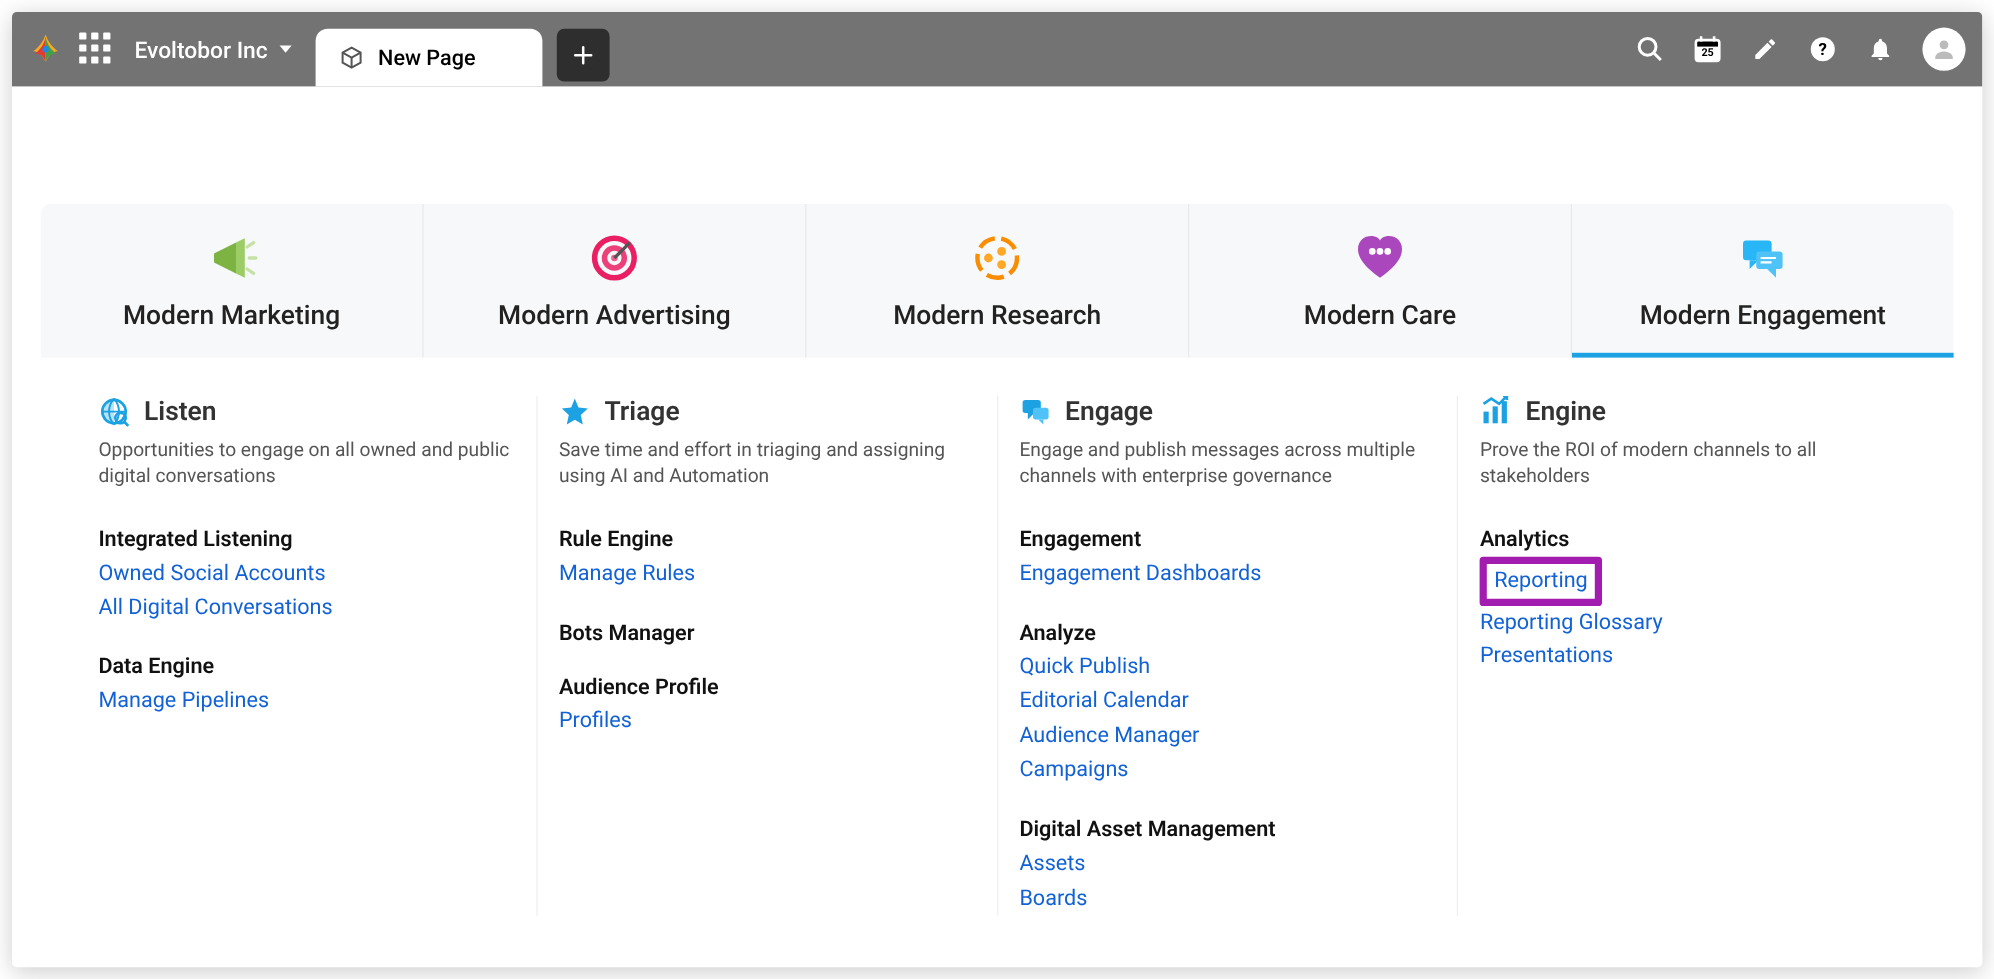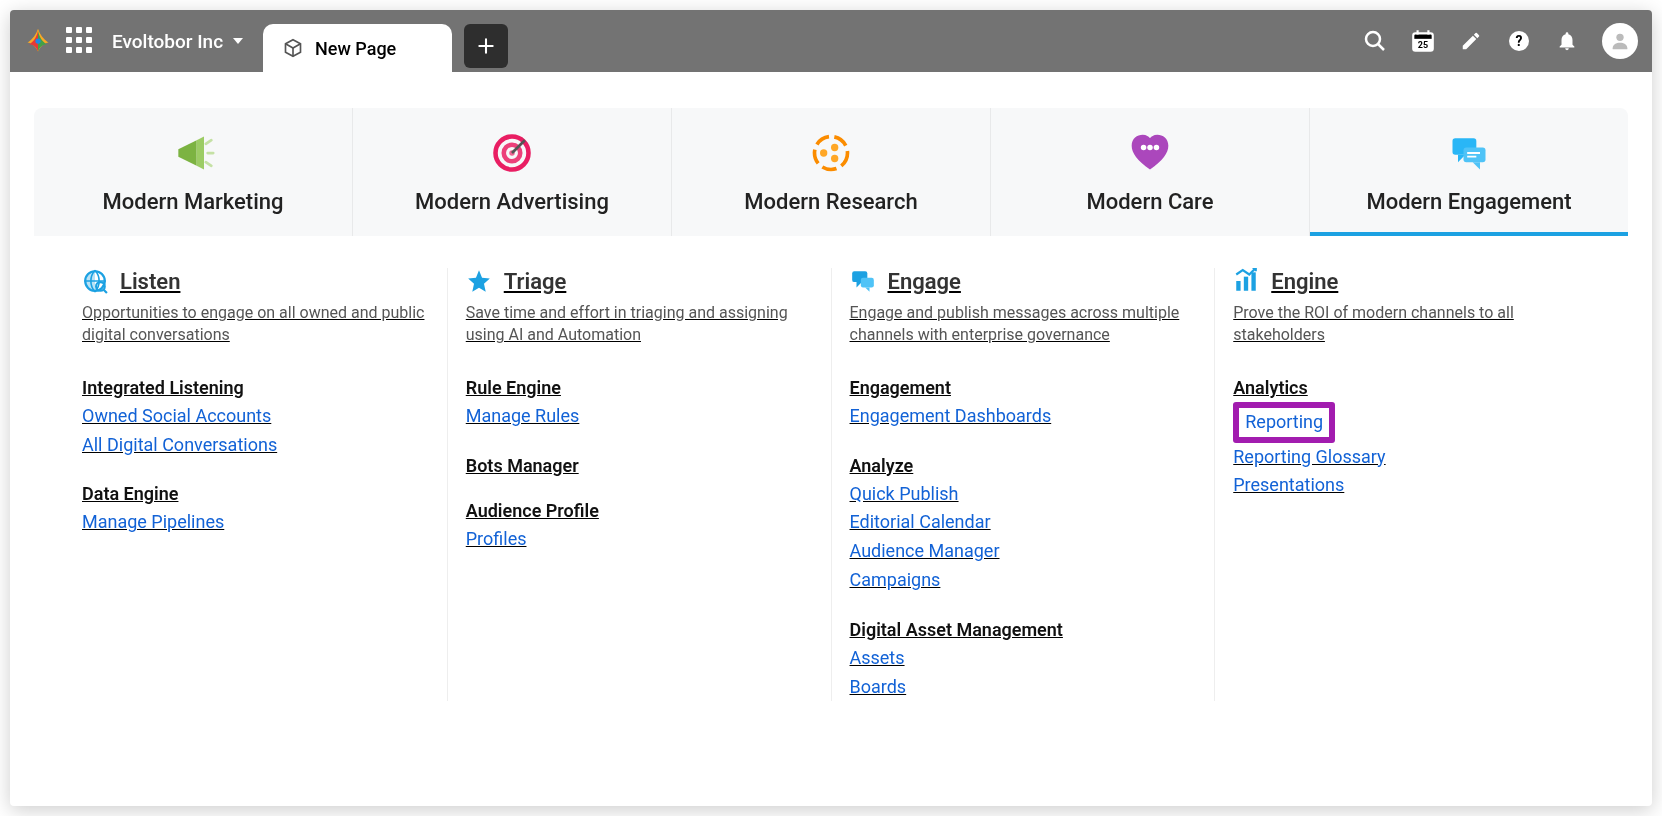--- a/index.html
+++ b/index.html
@@ -14,29 +14,29 @@
   .chevron-down { width:0;height:0;border-left:5px solid transparent;border-right:5px solid transparent;border-top:6px solid #fff; margin-left:10px; }
   .tab-region { display:flex; align-items:flex-end; height:100%; }
   .tab { background:#fff; color:#000; height:48px; display:flex; align-items:center; padding: 0 56px 0 20px; border-top-left-radius:10px; border-top-right-radius:10px; font-size:18px; font-weight:500; position:relative;margin-top:27px; }
   .tab-cube { width:20px;height:20px;margin-right:12px; }
   .new-tab-btn { width:44px;height:44px;background:#2e2e2e;border-radius:6px;display:flex;align-items:center;justify-content:center;color:#fff;font-size:26px;margin-left:12px;margin-bottom:4px;cursor:pointer; }
   .topbar-spacer { flex:1; }
   .topbar-actions { display:flex; align-items:center; gap:22px; }
   .topbar-actions .ico { width:26px;height:26px;cursor:pointer; display:flex;align-items:center;justify-content:center; color:#fff; }
   .avatar { width:36px;height:36px;border-radius:50%;background:#fff;display:flex;align-items:center;justify-content:center;color:#555;cursor:pointer; }
   
-  .content { flex:1; padding: 36px 24px 0 24px; overflow:auto; }
+  .content { flex:1; padding: 98px 24px 0 24px; overflow:auto; }
   .module-tabs { display:flex; background:#f7f8f9; border-radius:8px 8px 0 0; height:128px; }
   .module-tab { flex:1; display:flex; flex-direction:column; align-items:center; justify-content:center; cursor:pointer; position:relative; border-right:1px solid #e8e9ea; }
   .module-tab:last-child { border-right:none; }
   .module-tab.active::after { content:""; position:absolute; left:0; right:0; bottom:0; height:4px; background:#1ca1e2; }
   .module-icon { width:44px; height:44px; margin-bottom:14px; }
   .module-label { font-size:22px; color:#222; font-weight:500; }
   
-  .columns { display:flex; margin-top:32px; padding: 0 30px; gap:0;text-decoration:underline; }
+  .columns { display:flex; margin-top:32px; padding: 0 30px; gap:0; }
   .col { flex:1; padding: 0 18px; border-right:1px solid #eee; }
   .col:last-child { border-right:none; }
   .col-head { display:flex; align-items:center; gap:12px; margin-bottom:8px; }
   .col-head-icon { width:26px;height:26px; }
   .col-title { font-size:22px; font-weight:600; color:#333; }
   .col-desc { font-size:16px; color:#555; line-height:1.4; margin-bottom:30px; }
   .group-title { font-size:18px; font-weight:600; color:#111; margin-top:24px; margin-bottom:4px; }
   .group-title:first-of-type { margin-top:0; }
   .link { display:block; font-size:18px; color:#1262d6; text-decoration:none; cursor:pointer; line-height:1.6; }
   .link.highlight { border:6px solid #a21caf; border-radius:3px; padding:0 6px; display:inline-block; }

